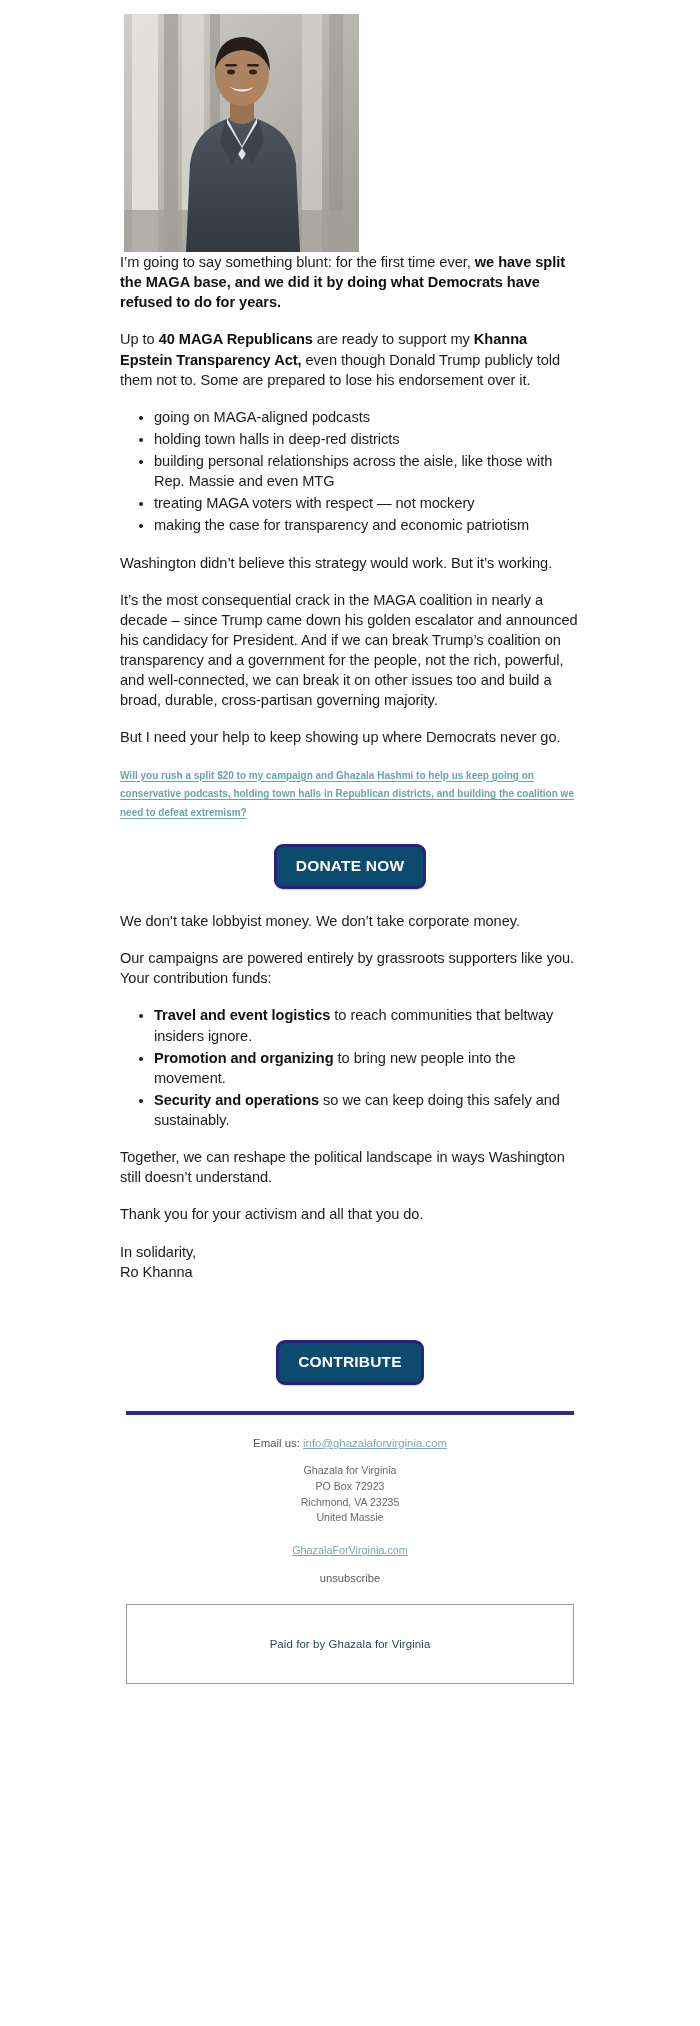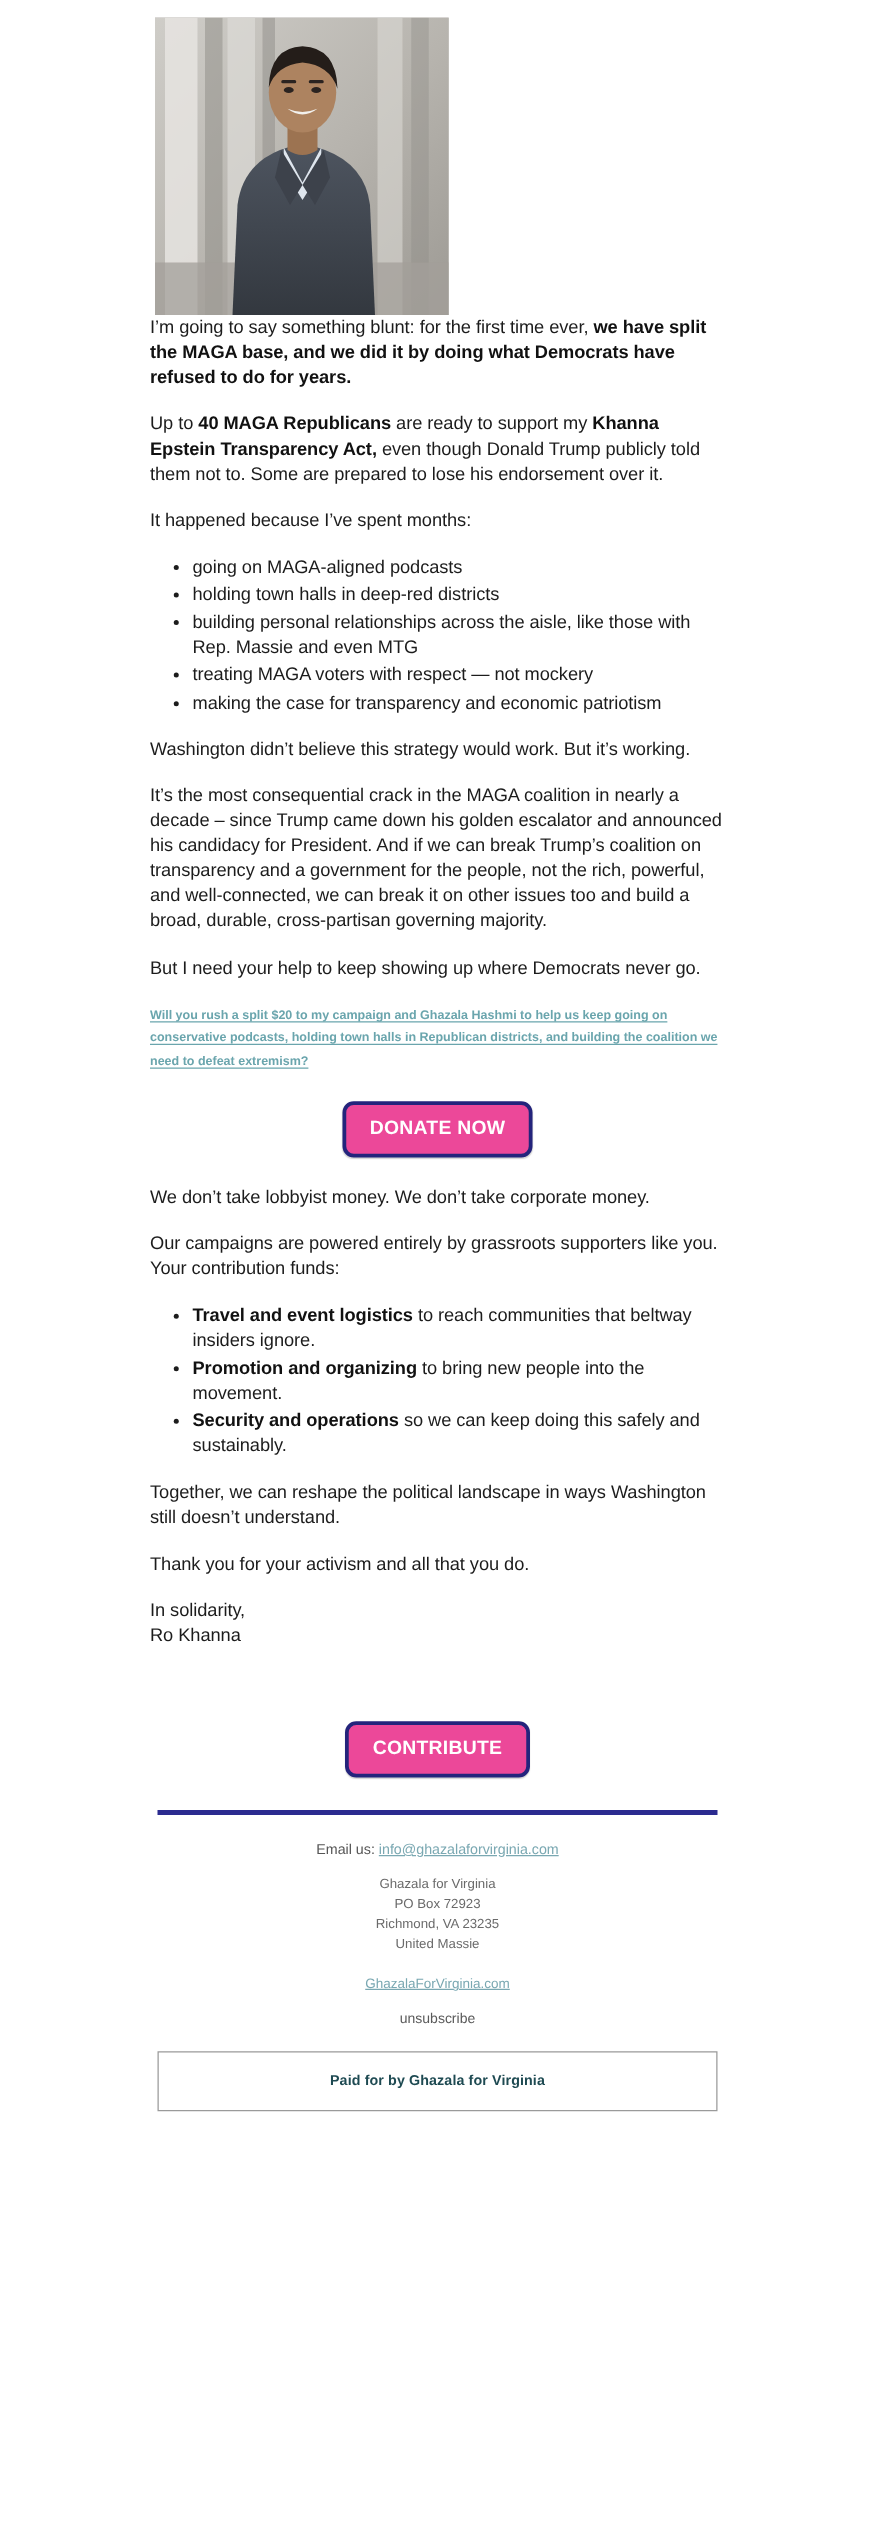--- a/index.html
+++ b/index.html
@@ -76,21 +76,21 @@
   
   .cta-row {
     text-align: center;
     margin: 6px 0 22px 0;
   }
   .cta-row.contribute-row {
     margin: 58px 0 26px 0;
   }
   a.cta-btn {
     display: inline-block;
-    background: #ec4899;
+    background: #0c4a6e;
     border: 3px solid #24247c;
     border-radius: 9px;
     color: #ffffff;
     font-size: 15.5px;
     font-weight: 700;
     letter-spacing: 0.2px;
     text-decoration: none;
     padding: 10px 19px 11px 19px;
     box-shadow: 0 1px 1px rgba(0,0,0,0.18);
   }
@@ -136,23 +136,23 @@
     color: #7aa8b2;
     text-decoration: underline;
   }
   .footer-unsub {
     font-size: 11.2px;
     color: #5a5a5a;
     margin: 0 0 20px 0;
   }
   .paid-box {
     border: 1px solid #9a9a9a;
-    padding: 17px 10px;
+    padding: 33px 10px;
     font-size: 11.4px;
-    font-weight: 700;
+    font-weight: 400;
     color: #1e4a52;
     letter-spacing: 0.1px;
   }
 </style>
 </head>
 <body>
 
 <div class="email-wrap">
   <div class="content-col">
 
@@ -201,21 +201,20 @@
           <path d="M106 73 Q118 82 130 73 Q118 78 106 73 Z" fill="#f2f1ee"></path>
         </svg>
       </div>
     </div>
 
     <p class="body-para first-para"><span>I’m going to say something blunt: for the first time ever, </span><b>we have split the MAGA base, and we did it by doing what Democrats have refused to do for years.</b></p>
 
     <p class="body-para"><span>Up to </span><b>40 MAGA Republicans</b><span> are ready to support my </span><b>Khanna Epstein Transparency Act,</b><span> even though Donald Trump publicly told them not to. Some are prepared to lose his endorsement over it.</span></p>
 
 
-    <p class="body-para">It happened because I’ve spent months:</p>
 
     <ul class="bullets">
       <li>going on MAGA-aligned podcasts</li>
       <li>holding town halls in deep-red districts</li>
       <li>building personal relationships across the aisle, like those with Rep. Massie and even MTG</li>
       <li>treating MAGA voters with respect — not mockery</li>
       <li>making the case for transparency and economic patriotism</li>
     </ul>
 
     <p class="body-para">Washington didn’t believe this strategy would work. But it’s working.</p>

